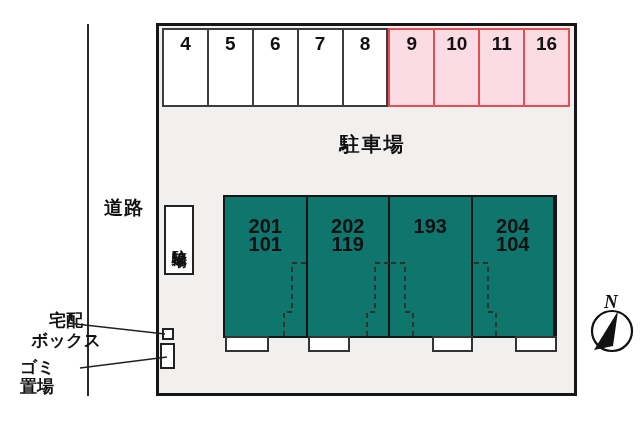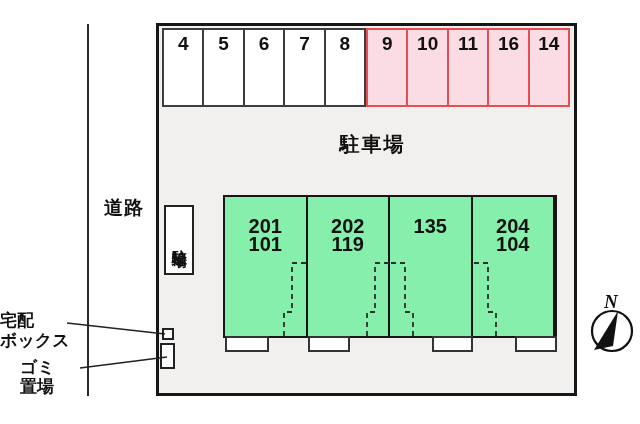--- a/index.html
+++ b/index.html
@@ -22,36 +22,36 @@
   .stall.hl{background:#fcdce4;border-color:#e64f52;}
   .stall.hl-first{margin-left:0;}
   .parking-label{position:absolute;left:12px;right:0;top:105px;text-align:center;
     font-size:20px;font-weight:700;letter-spacing:2px;}
   
   .bike-box{position:absolute;left:5px;top:179px;width:26px;height:66px;background:#fff;
     border:2px solid #222;display:flex;align-items:center;justify-content:center;
     writing-mode:vertical-rl;text-orientation:upright;font-size:15px;font-weight:700;letter-spacing:2px;}
   
   .building{position:absolute;left:64px;top:169px;width:330px;height:139px;
-    border:2px solid #161616;background:#86efac;display:flex;}
+    border:2px solid #161616;background:#0f766e;display:flex;}
   .unit{flex:1;border-right:2px solid #161616;text-align:center;padding-top:20px;
     font-size:20px;font-weight:600;line-height:18px;box-sizing:border-box;}
   .unit:last-child{border-right:none;}
   .stairs-svg{position:absolute;left:0;top:0;width:330px;height:139px;pointer-events:none;}
   .porch{position:absolute;top:139px;height:12px;border:2px solid #333;background:#fff;z-index:2;}
   .porch.p1{left:0px;width:40px;}
   .porch.p2{left:83px;width:38px;}
   .porch.p3{left:207px;width:37px;}
   .porch.p4{left:290px;width:38px;}
   
   .delivery-box{position:absolute;left:3px;top:302px;width:8px;height:8px;border:2px solid #222;background:#fff;}
   .garbage-box{position:absolute;left:1px;top:317px;width:11px;height:22px;border:2px solid #222;background:#fff;}
   
-  .takuhai-label{position:absolute;left:0;top:311px;width:92px;
-    font-size:17px;font-weight:700;line-height:20px;}
+  .takuhai-label{position:absolute;left:0;top:311px;width:92px;text-align:center;
+    font-size:17px;font-weight:700;line-height:20px;padding-left:20px;}
   .gomi-label{position:absolute;left:20px;top:358px;width:62px;text-align:left;
     font-size:17px;font-weight:700;line-height:19px;}
   
   .overlay{position:absolute;left:0;top:0;width:640px;height:424px;pointer-events:none;z-index:5;}
   .compass-n{font-family:"Liberation Serif", serif;font-size:19px;font-weight:700;font-style:italic;fill:#111;}
 </style>
 </head>
 <body>
 
 <div id="canvas">
@@ -64,38 +64,37 @@
     <div class="stalls">
       <div class="stall">4</div>
       <div class="stall">5</div>
       <div class="stall">6</div>
       <div class="stall">7</div>
       <div class="stall">8</div>
       <div class="stall hl hl-first">9</div>
       <div class="stall hl">10</div>
       <div class="stall hl">11</div>
       <div class="stall hl">16</div>
-      <div class="stall hl">14</div>
     </div>
 
     <div class="parking-label">駐車場</div>
 
     <div class="bike-box">駐輪場</div>
 
     <div class="building">
       <div class="unit">
         <div>201</div>
         <div>101</div>
       </div>
       <div class="unit">
         <div>202</div>
         <div>119</div>
       </div>
       <div class="unit">
-        <div>135</div>
+        <div>193</div>
       </div>
       <div class="unit">
         <div>204</div>
         <div>104</div>
       </div>
 
       <svg class="stairs-svg" viewBox="0 0 330 139">
         <g fill="none" stroke="#2e2e2e" stroke-width="1.8" stroke-dasharray="5 4">
           <path d="M 81,66 H 67 V 115 H 59 V 139"></path>
           <path d="M 164,66 H 150 V 115 H 142 V 139"></path>

